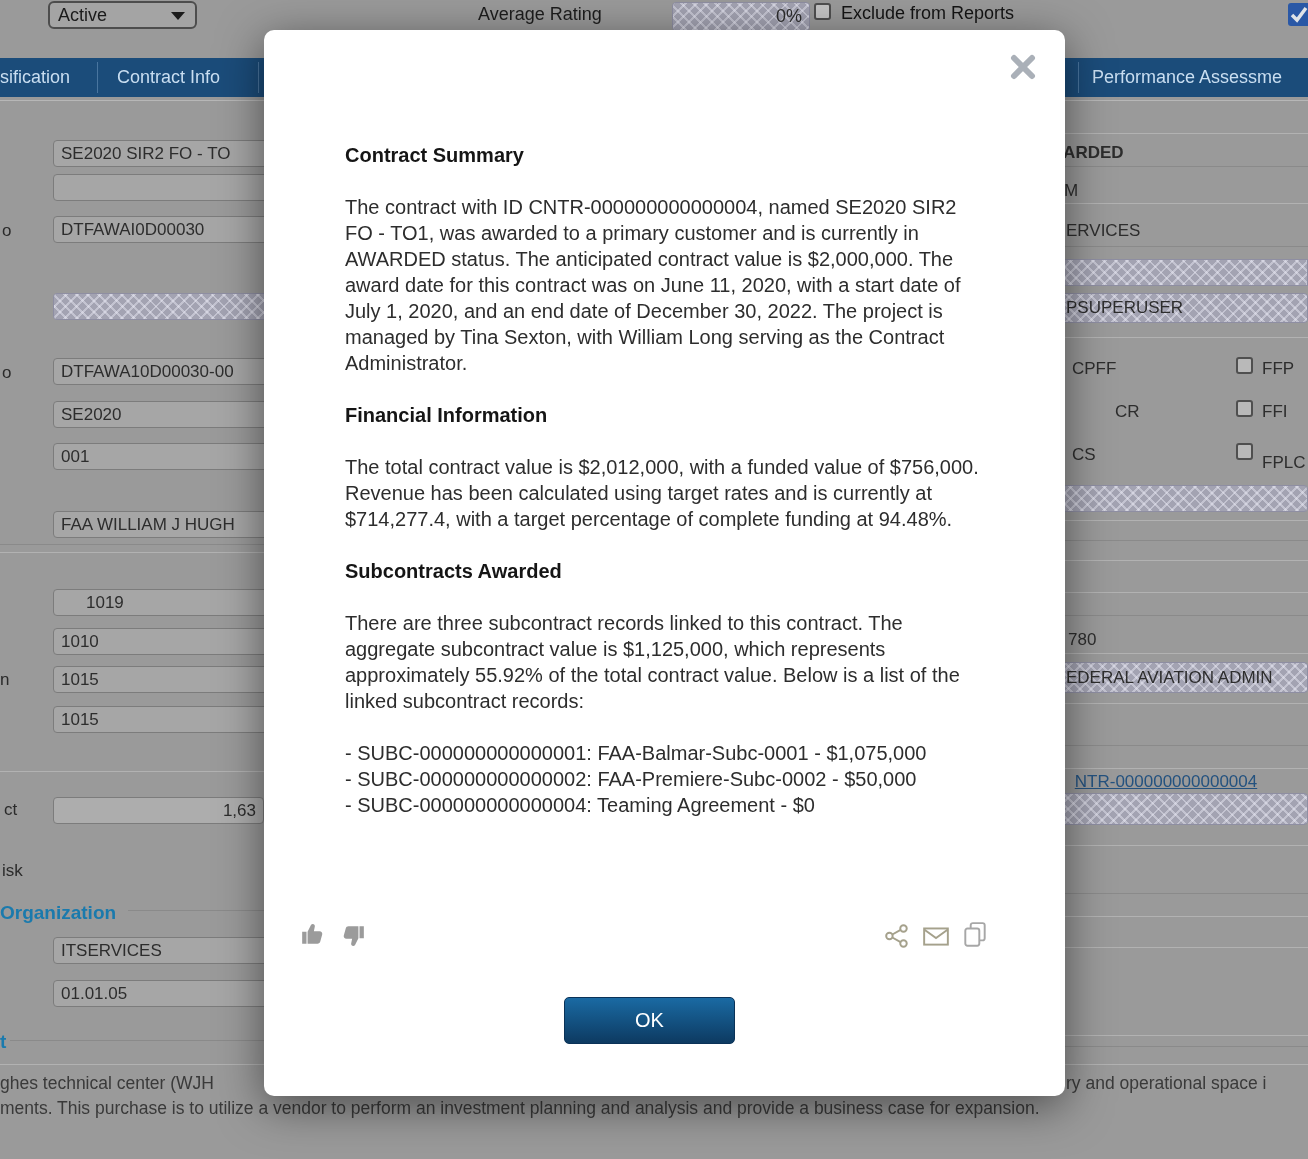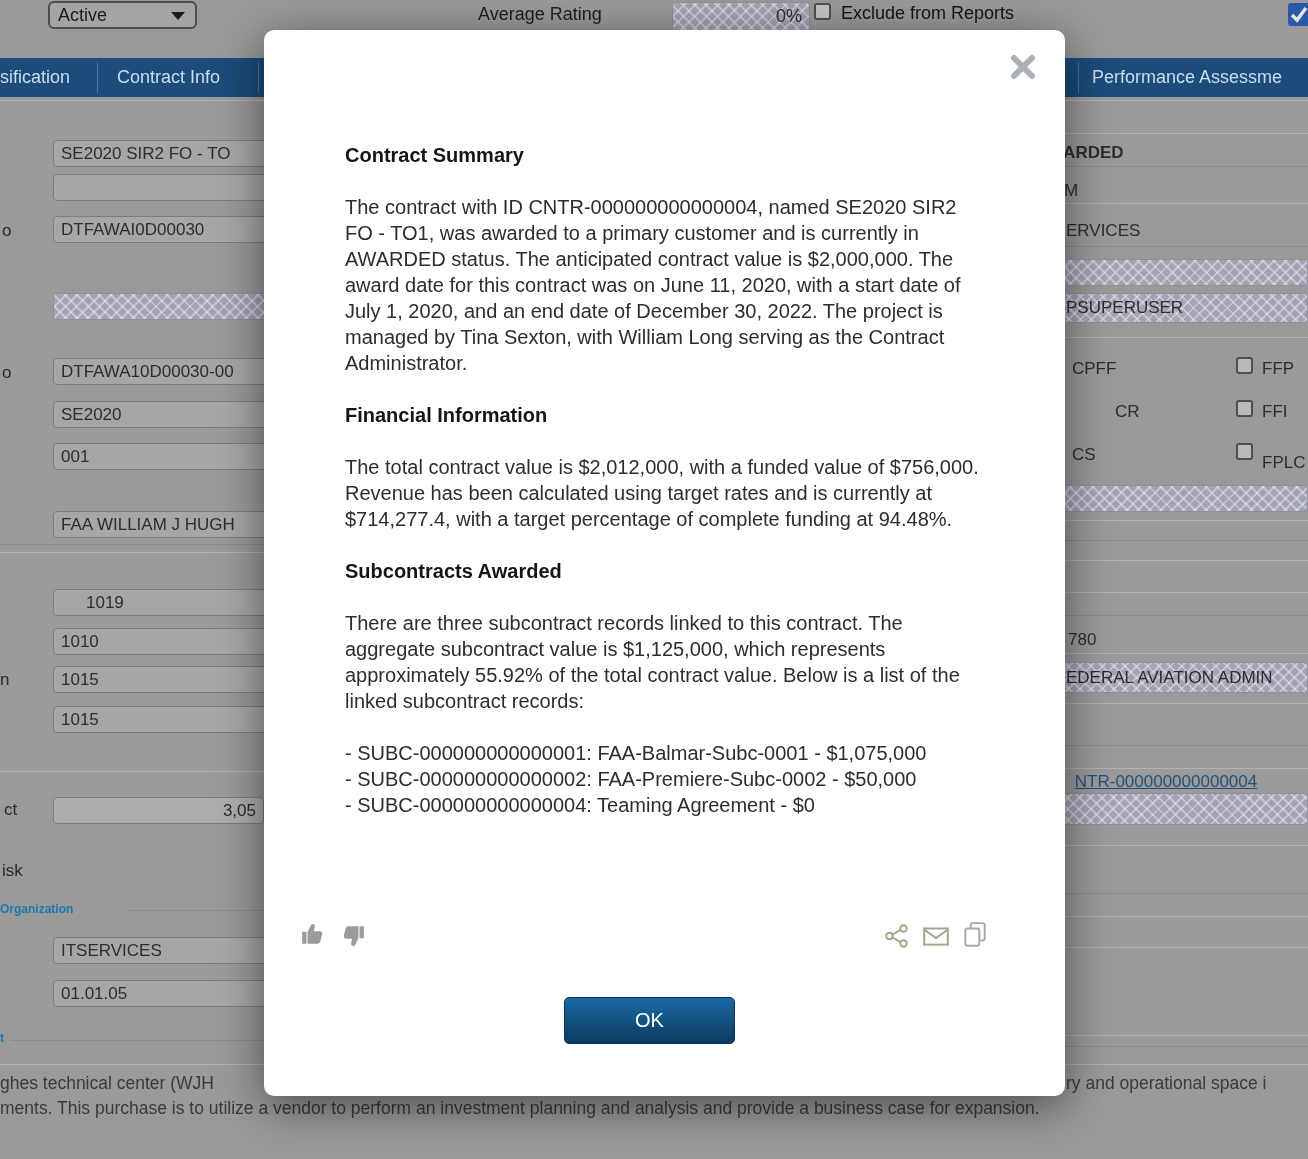--- a/index.html
+++ b/index.html
@@ -10,21 +10,21 @@
   .fld{position:absolute;height:27px;background:#a6a6a6;border:1px solid #7c7c7c;border-radius:4px;
        font-size:17px;color:#2d2d2d;line-height:25px;padding:0 7px;overflow:hidden;
        white-space:nowrap;box-sizing:border-box;}
   .fld.num{text-align:right;}
   .xhatch{background-color:#a3a3b2;
       background-image:repeating-linear-gradient(45deg,rgba(235,235,246,.45) 0 2px,transparent 2px 8px),
                        repeating-linear-gradient(135deg,rgba(235,235,246,.45) 0 2px,transparent 2px 8px);
       border:1px solid #8e8ea2;}
   .hline{position:absolute;height:0;border-top:1px solid #b2b2b2;}
   .hline.dk{border-top-color:#8a8a8a;}
-  .bluehead{position:absolute;font-size:12px;font-weight:bold;color:#1a7aad;white-space:nowrap;}
+  .bluehead{position:absolute;font-size:19px;font-weight:bold;color:#1a7aad;white-space:nowrap;}
   .rtext{position:absolute;font-size:17px;color:#2d2d2d;white-space:nowrap;overflow:hidden;}
   .desc{position:absolute;font-size:17.5px;color:#3a3a3a;white-space:nowrap;overflow:hidden;}
   .cb{position:absolute;width:17px;height:17px;background:#b9b9b9;border:2px solid #4f4f4f;border-radius:3px;box-sizing:border-box;}
   .link{position:absolute;font-size:17px;color:#24527f;text-decoration:underline;white-space:nowrap;overflow:hidden;}
   
   .select{position:absolute;left:48px;top:1px;width:149px;height:28px;background:#a4a4a4;
           border:2px solid #4d4d4d;border-radius:6px;box-sizing:border-box;font-size:18px;color:#1b1b1b;
           line-height:24px;padding:0 8px;}
   .select .tri{position:absolute;right:10px;top:9px;width:0;height:0;border-left:7px solid transparent;
           border-right:7px solid transparent;border-top:8px solid #1b1b1b;}
@@ -85,21 +85,21 @@
   <div class="fld" style="left:53px;top:486px;width:218px;margin-top:25px;">FAA WILLIAM J HUGH</div>
   <div class="hline dk" style="left:0;top:544px;width:264px;"></div>
   <div class="hline" style="left:0;top:552px;width:264px;"></div>
   <div class="fld" style="left:53px;top:589px;width:218px;padding-left:32px;">1019</div>
   <div class="fld" style="left:53px;top:628px;width:218px;">1010</div>
   <div class="lbl" style="left:0;top:670px;">n</div>
   <div class="fld" style="left:53px;top:666px;width:218px;">1015</div>
   <div class="fld" style="left:53px;top:706px;width:218px;">1015</div>
   <div class="hline" style="left:0;top:771px;width:264px;"></div>
   <div class="lbl" style="left:4px;top:800px;">ct</div>
-  <div class="fld num" style="left:53px;top:797px;width:211px;background:#adadad;">3,05</div>
+  <div class="fld num" style="left:53px;top:797px;width:211px;background:#adadad;">1,63</div>
   <div class="lbl" style="left:2px;top:861px;">isk</div>
   <div class="bluehead" style="left:0;top:902px;">Organization</div>
   <div class="hline dk" style="left:128px;top:910px;width:136px;"></div>
   <div class="fld" style="left:53px;top:937px;width:218px;">ITSERVICES</div>
   <div class="fld" style="left:53px;top:980px;width:218px;">01.01.05</div>
   <div class="bluehead" style="left:0;top:1031px;">t</div>
   <div class="hline dk" style="left:10px;top:1040px;width:254px;"></div>
   <div class="hline" style="left:0;top:1064px;width:264px;"></div>
 
   <div class="hline" style="left:1065px;top:133px;width:243px;"></div>

